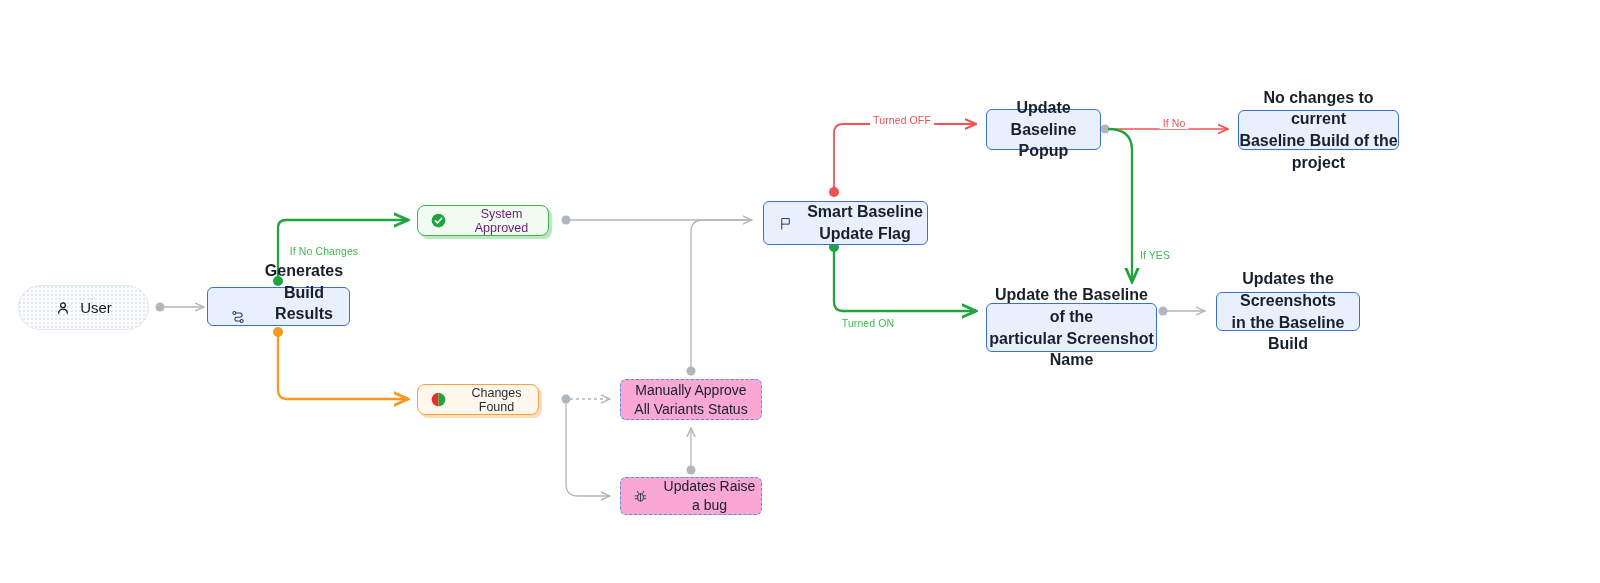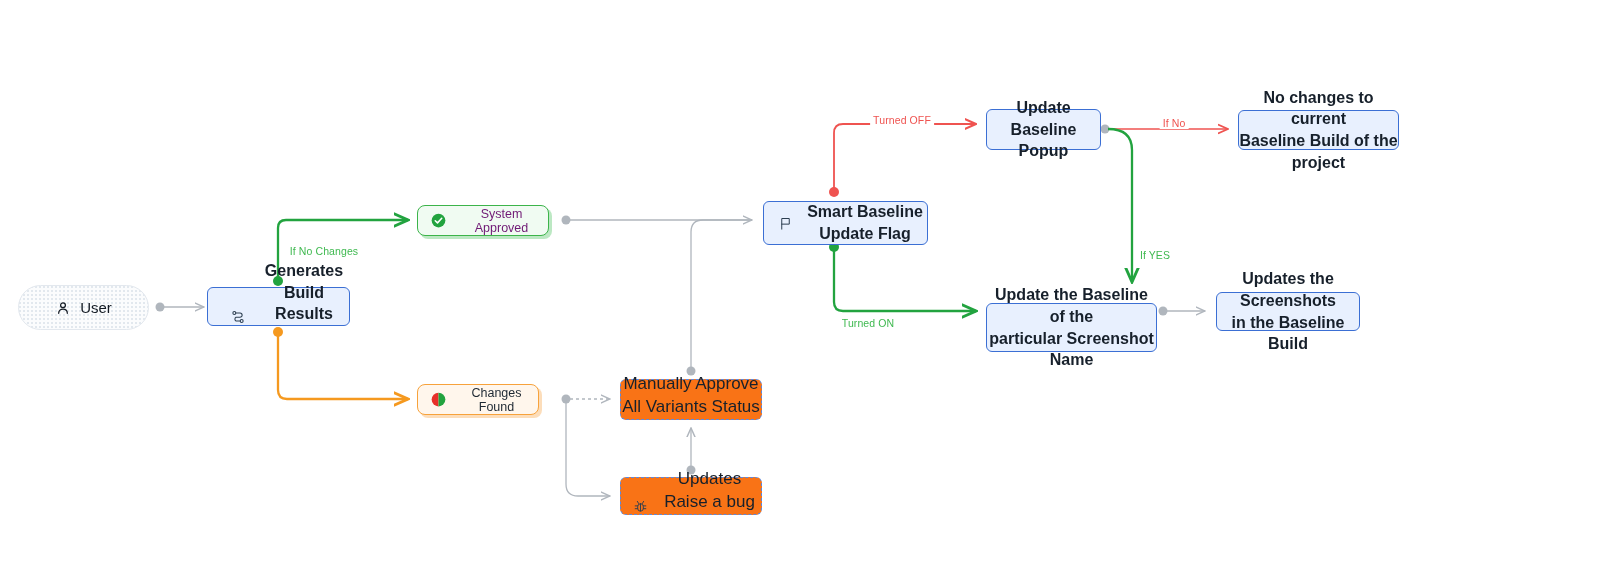--- a/index.html
+++ b/index.html
@@ -52,26 +52,25 @@
   .node-blue {
     background: #e8f0fe;
     border: 1px solid #3b6fd4;
     font-size: 16px;
     line-height: 1.35;
     color: #17202b;
     font-weight: bold;
   }
   
   .node-blue-dashed {
-    background: #f97316;
+    background: #f9a8d4;
     border: 1px dashed #5b8ae0;
-    font-size: 17px;
+    font-size: 14px;
     line-height: 1.35;
     color: #17202b;
-    align-items: flex-end;
   }
   
   .node-green {
     background: #f0fbf2;
     border: 1.5px solid #3cb44a;
     border-radius: 8px;
     box-shadow: 3px 3px 0 0 rgba(106, 204, 122, 0.45);
     font-size: 12.5px;
     color: #701a75;
     gap: 9px;

